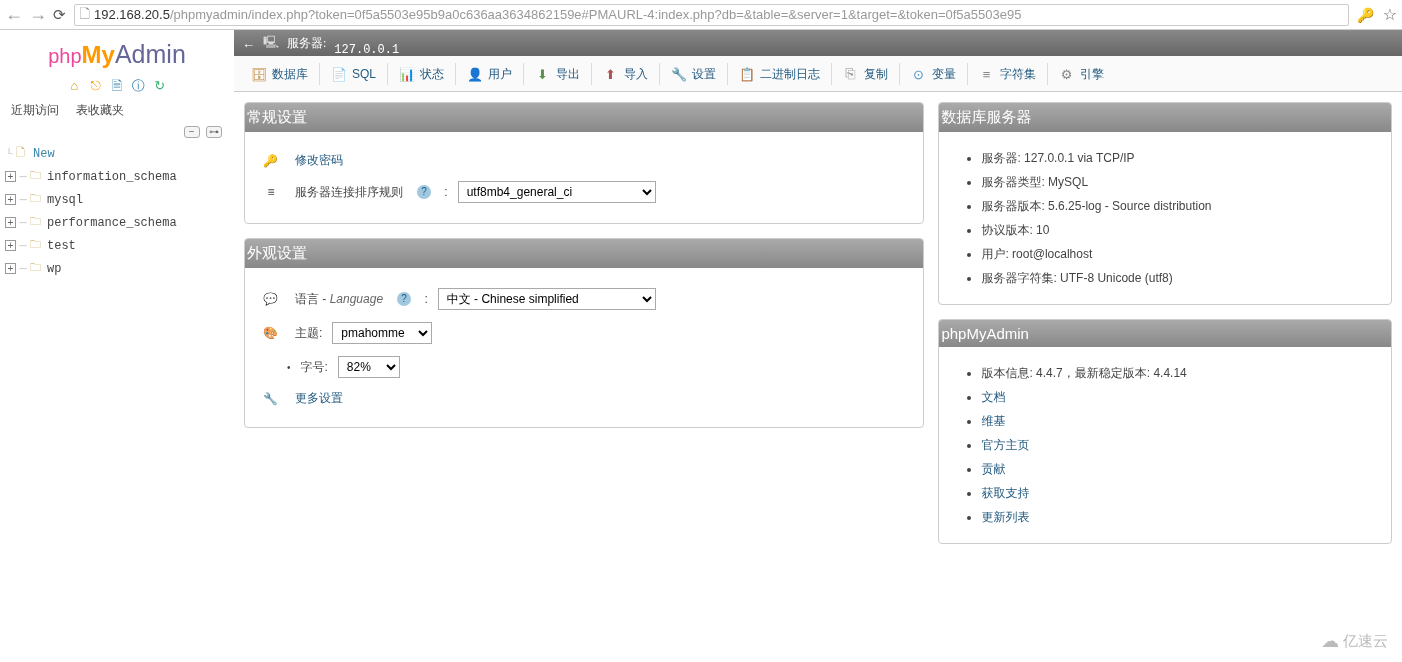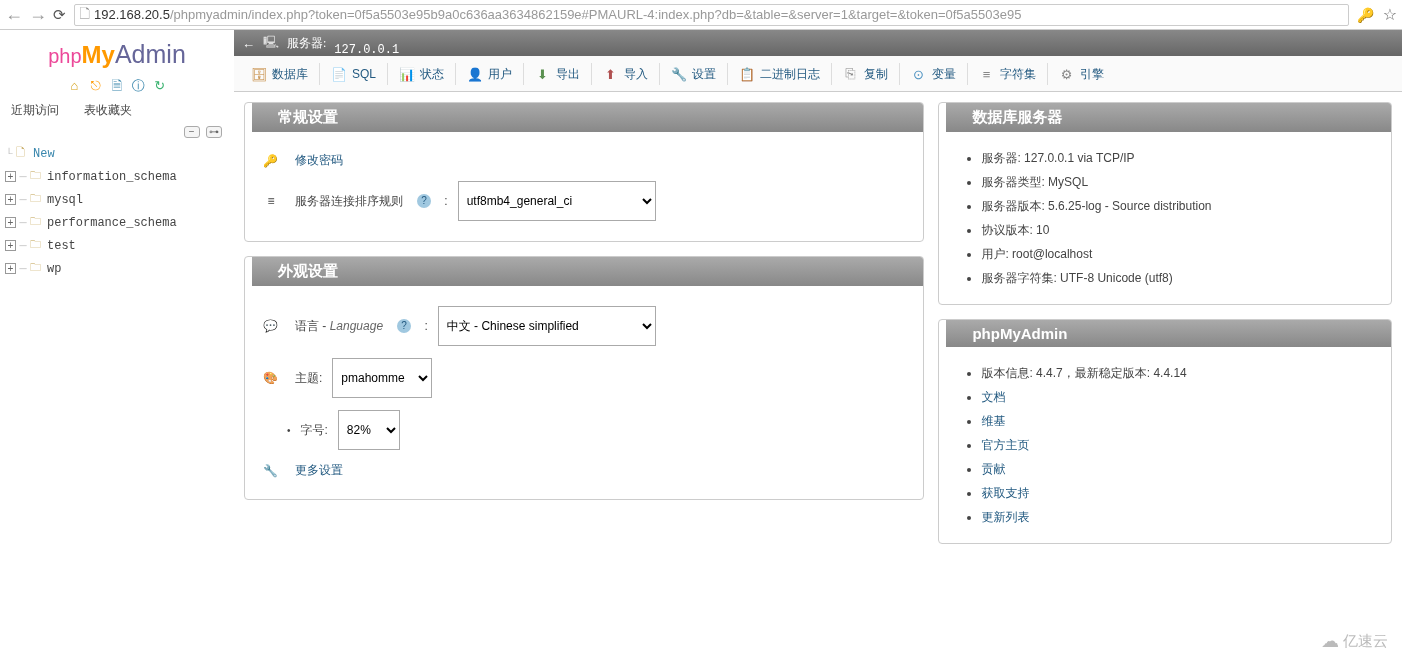--- a/index.html
+++ b/index.html
@@ -20,21 +20,21 @@
 .logo .my { color: #ff9900; font-size: 24px; font-weight: bold; }
 .logo .admin { color: #666699; font-size: 25px; font-weight: normal; }
 .logo-icons { text-align: center; padding: 2px 0 6px; }
 .logo-icons span { display: inline-block; width: 16px; height: 16px; margin: 0 1px; font-size: 13px; cursor: pointer; }
 .home-icon { color: #d4a017; }
 .logout-icon { color: #ff9900; }
 .sql-icon-sb { color: #3a87ad; }
 .help-icon-sb { color: #3a87ad; }
 .reload-icon-sb { color: #3cb371; }
 
-.sb-tabs { display: flex; font-size: 12px; padding: 0 8px; gap: 19px; }
+.sb-tabs { display: flex; font-size: 12px; padding: 0 8px; gap: 11px; }
 .sb-tabs span { cursor: pointer; padding: 2px 3px; }
 .sb-toggle { text-align: right; padding: 3px 12px 2px; }
 .sb-toggle span { display: inline-block; border: 1px solid #aaa; border-radius: 3px; width: 16px; height: 12px; background: #f5f5f5; margin-left: 3px; text-align: center; font-size: 10px; line-height: 10px; color: #666; cursor: pointer; }
 
 .db-tree { padding: 2px 0 0 5px; }
 .db-item { display: flex; align-items: center; gap: 3px; padding: 2px 0; cursor: pointer; }
 .tree-box { display: inline-block; width: 11px; height: 11px; border: 1px solid #999; text-align: center; font-size: 10px; line-height: 9px; color: #666; background: #fff; }
 .tree-line { color: #bbb; font-size: 10px; width: 8px; text-align: center; }
 .db-icon { color: #c0a050; font-size: 11px; width: 14px; }
 .db-name { font-family: "Courier New", monospace; font-size: 12px; color: #444; }
@@ -51,31 +51,31 @@
 .top-tabs .tab { display: flex; align-items: center; gap: 6px; padding: 8px 10px; cursor: pointer; border: 1px solid transparent; border-bottom: none; }
 .top-tabs .sep { width: 1px; height: 22px; background: #ddd; margin: 0 0px; }
 .top-tabs .tic { font-size: 13px; width: 15px; text-align: center; }
 .top-tabs .tlabel { color: #235a81; font-size: 12px; }
 
 .body-cols { flex: 1; display: flex; gap: 14px; padding: 10px; overflow: auto; }
 .left-col { flex: 1.5; display: flex; flex-direction: column; gap: 14px; }
 .right-col { flex: 1; display: flex; flex-direction: column; gap: 14px; }
 
 .panel { border: 1px solid #ccc; border-radius: 4px; overflow: hidden; background: #fff; }
-.panel-h { background: linear-gradient(#aaa, #888); color: #fff; padding: 5px 26px; font-size: 15px; font-weight: bold; font-family: "Microsoft YaHei", sans-serif; margin-left: 7px; }
+.panel-h { background: linear-gradient(#aaa, #888); color: #fff; padding: 5px 2px; font-size: 15px; font-weight: normal; font-family: "Microsoft YaHei", sans-serif; }
 .panel-b { padding: 14px 18px; }
 .panel-b ul { list-style: disc; padding-left: 24px; }
 .panel-b li { padding: 3px 0; line-height: 1.5; }
 .link { color: #235a81; cursor: pointer; }
 .mono { font-family: Liberation Sans, sans-serif; }
 .inline-icon { display: inline-block; width: 16px; text-align: center; margin-right: 6px; }
 .hint-q { display: inline-block; width: 14px; height: 14px; border-radius: 50%; background: #a0c8e0; color: #235a81; font-size: 10px; text-align: center; line-height: 14px; margin-left: 4px; cursor: help; }
 
 .form-row { display: flex; align-items: center; gap: 10px; padding: 6px 0; }
-select { border: 1px solid #aaa; background: #fff; height: 40px; padding: 0 4px; font-size: 12px; }
+select { border: 1px solid #aaa; background: #fff; height: 22px; padding: 0 4px; font-size: 12px; }
 .sel-collation { width: 198px; }
 .sel-lang { width: 218px; }
 .sel-theme { width: 100px; }
 .sel-font { width: 62px; }
 .italic { font-style: italic; color: #666; }
 
 .watermark { position: fixed; right: 14px; bottom: 10px; font-size: 15px; color: #bbb; display: flex; align-items: center; gap: 4px; }
 .watermark .wm-icon { font-size: 18px; }
 </style>
 </head>

